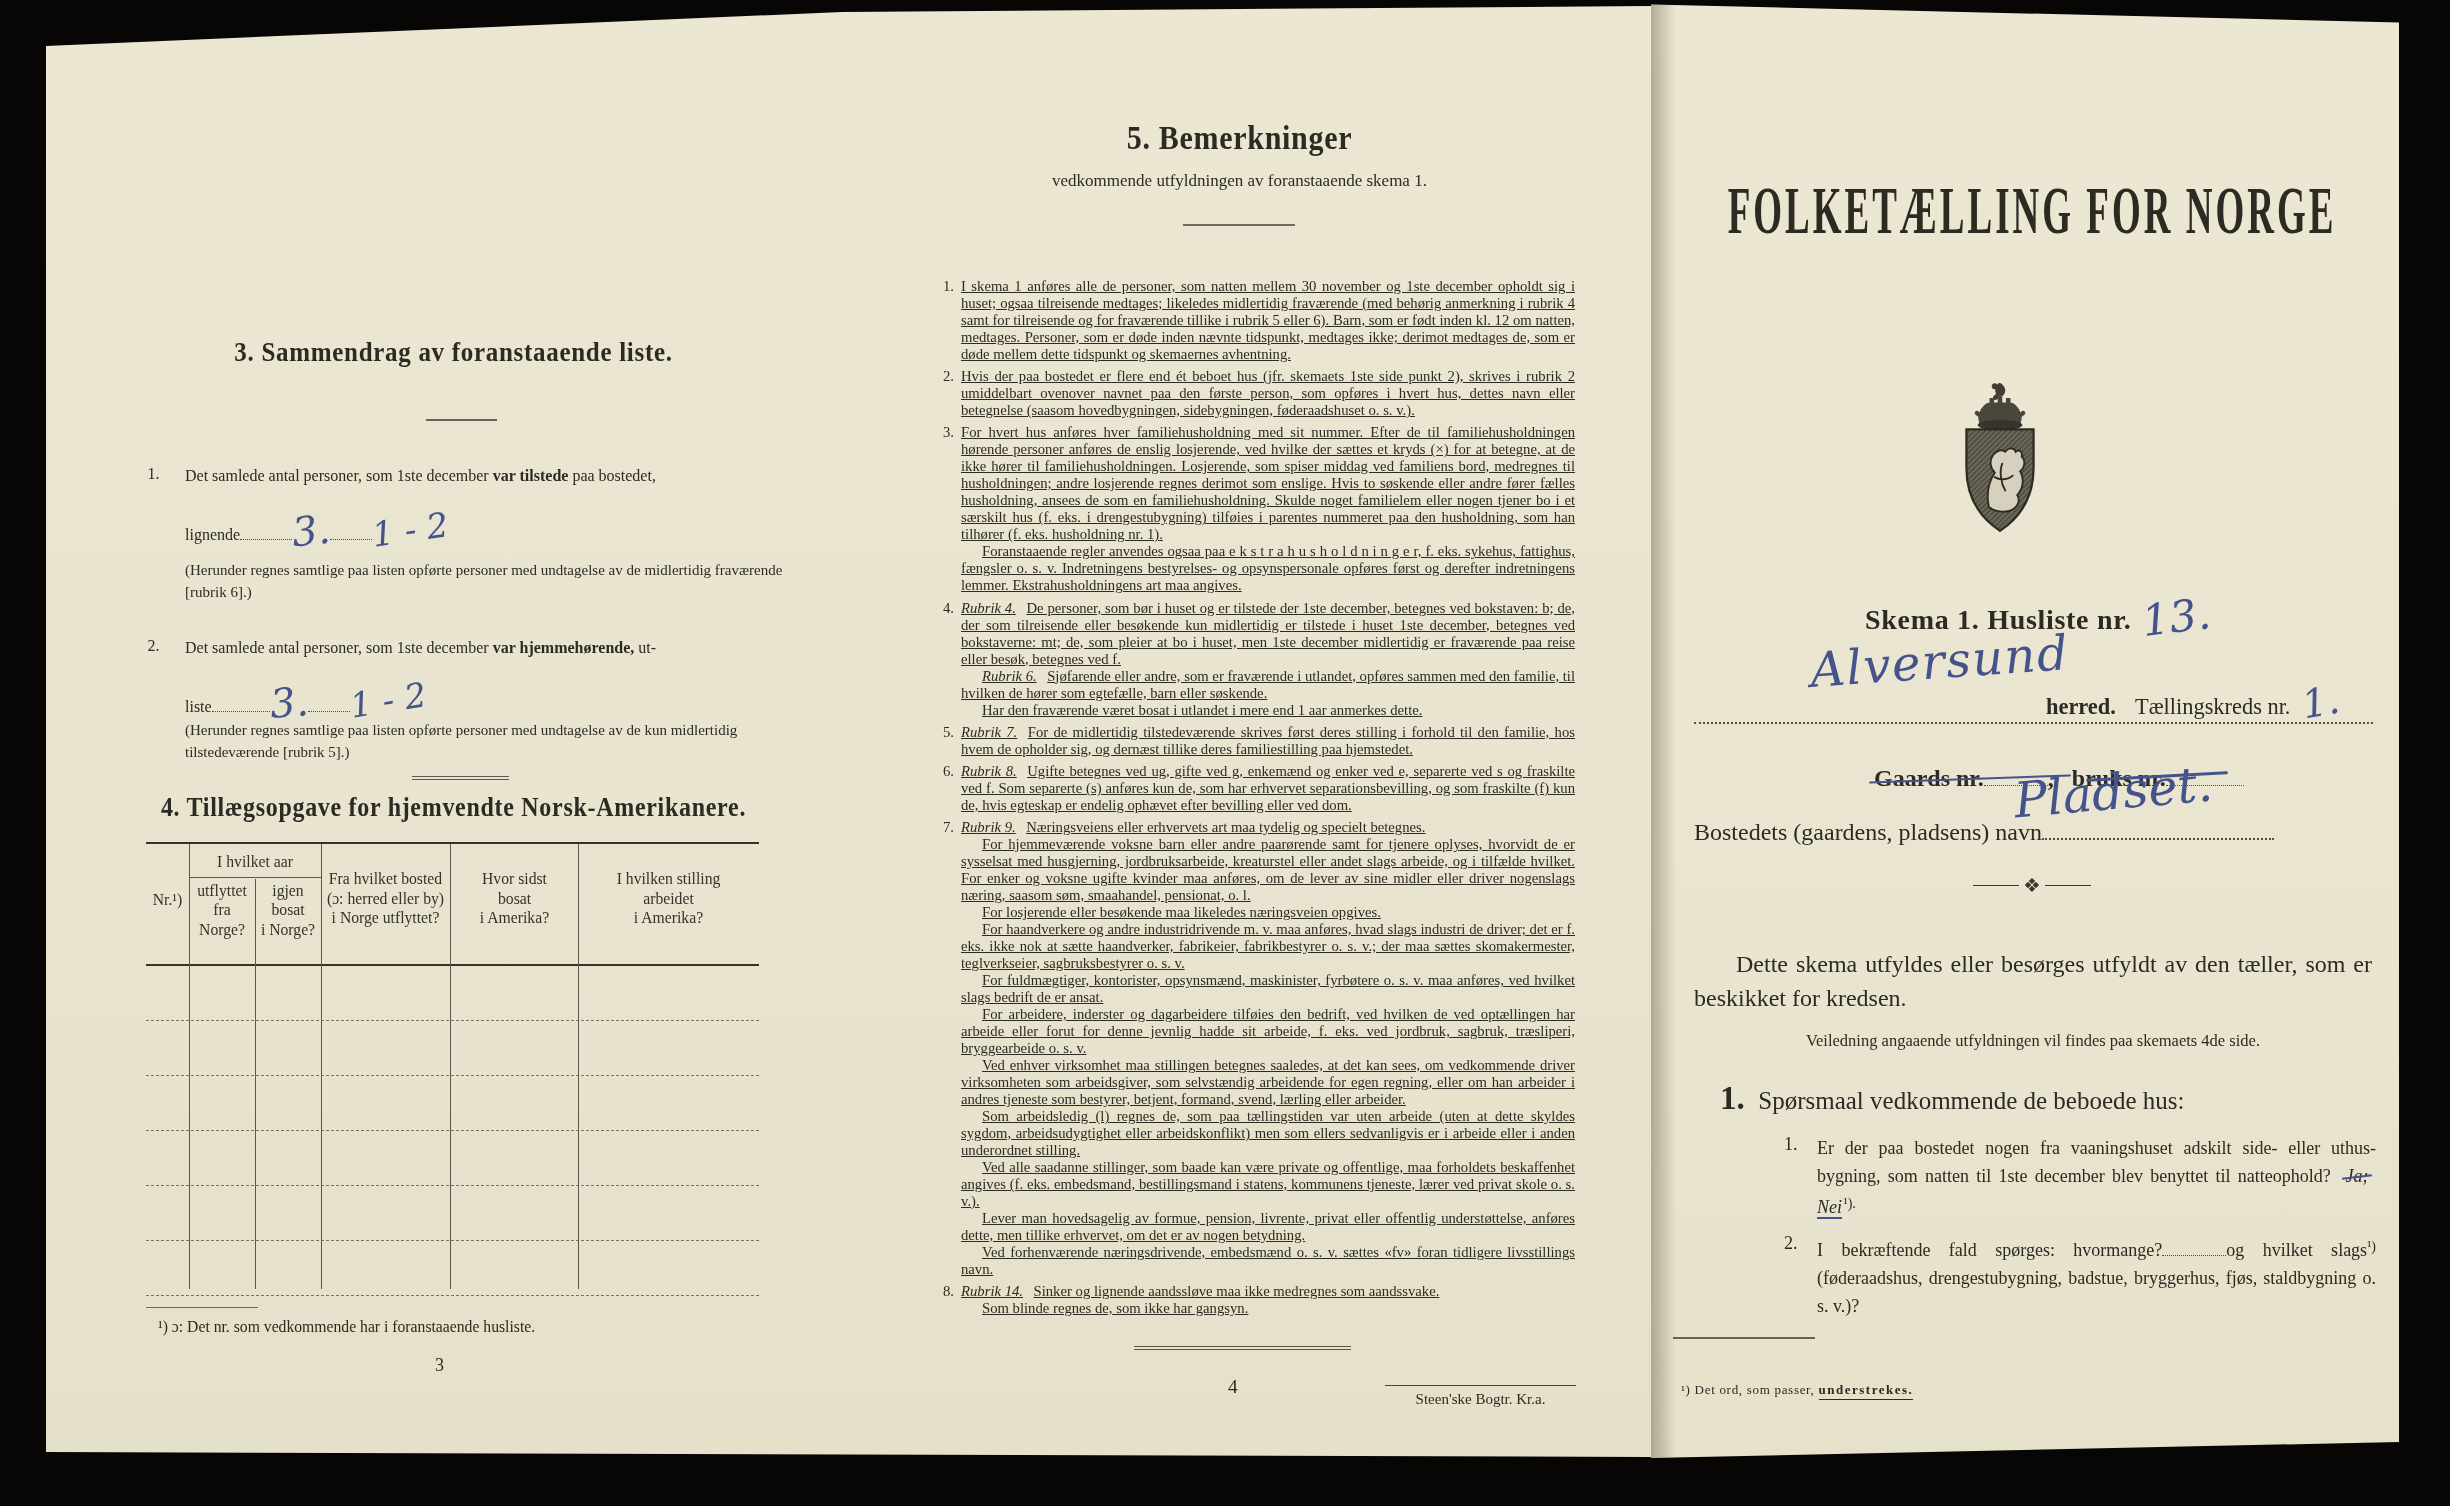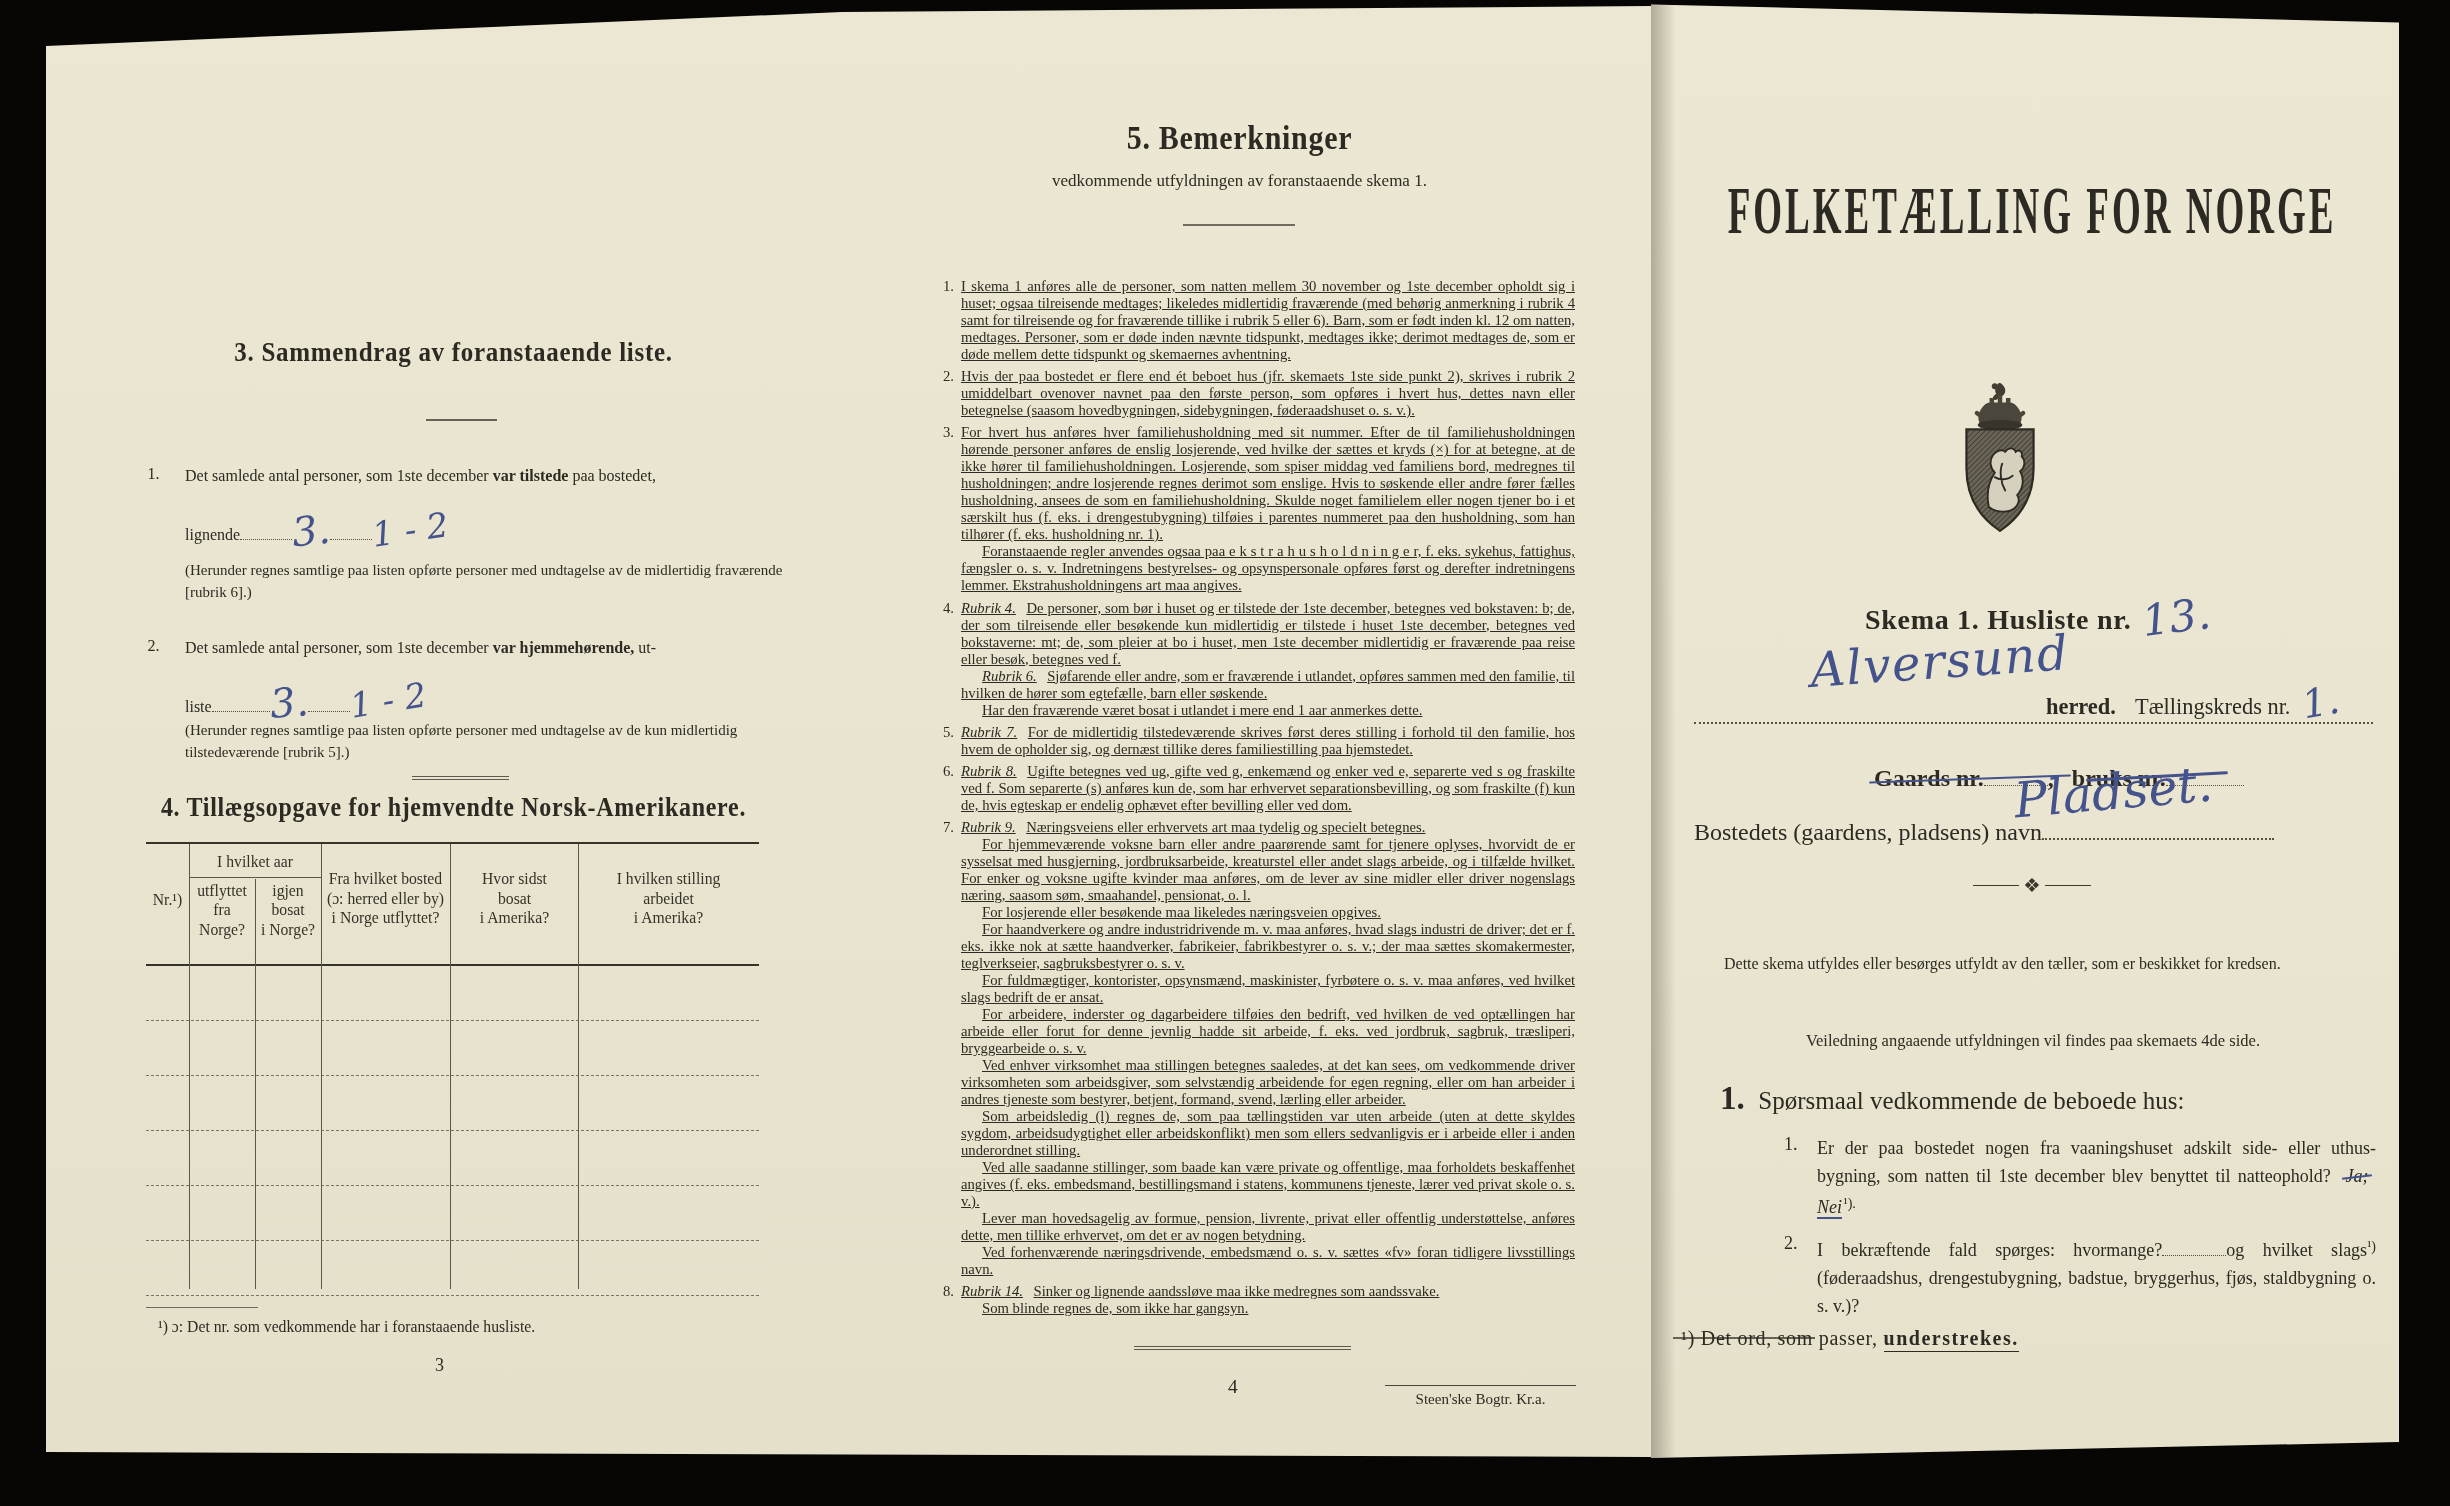--- a/index.html
+++ b/index.html
@@ -237,40 +237,40 @@
 
     <div class="abs hw" style="left:363px;top:764px;font-size:49px;transform:rotate(-5deg);">Pladset.</div>
     <div class="abs" style="left:43px;top:814px;width:679px;font-size:24px;white-space:nowrap;">
       <span>Bostedets (gaardens, pladsens) navn</span><span class="leader" style="width:232px;border-bottom-width:2.2px;"></span>
     </div>
 
     <div class="abs center" style="left:269px;top:874px;width:224px;">
       <span class="orn-line"></span><span class="orn-glyph">❖</span><span class="orn-line"></span>
     </div>
 
-    <div class="abs" style="left:31px;top:947px;width:678px;font-size:16px;line-height:34px;text-align:justify;text-indent:42px;">Dette skema utfyldes eller besørges utfyldt av den tæller, som er beskikket for kredsen.</div>
+    <div class="abs" style="left:43px;top:947px;width:678px;font-size:24px;line-height:34px;text-align:justify;text-indent:42px;">Dette skema utfyldes eller besørges utfyldt av den tæller, som er beskikket for kredsen.</div>
     <div class="abs center" style="left:43px;top:1031px;width:678px;font-size:16.5px;">Veiledning angaaende utfyldningen vil findes paa skemaets 4de side.</div>
 
     <div class="abs" style="left:69px;top:1080px;white-space:nowrap;">
       <span class="b" style="font-size:33px;">1.</span>
       <span style="font-size:25px;margin-left:10.5px;">Spørsmaal vedkommende de beboede hus:</span>
     </div>
 
     <div class="abs" style="left:133px;top:1134px;font-size:18px;">1.</div>
     <div class="abs" style="left:166px;top:1134px;width:559px;font-size:18px;line-height:28px;text-align:justify;">
       <span>Er der paa bostedet nogen fra vaaningshuset adskilt side- eller uthus-bygning, som natten til 1ste december blev benyttet til natteophold?</span>
       <span class="qa-ja">Ja;</span>
       <span class="qa-nei">Nei</span><span style="font-size:14px;vertical-align:4.5px;">¹).</span>
     </div>
 
     <div class="abs" style="left:133px;top:1233px;font-size:18px;">2.</div>
     <div class="abs" style="left:166px;top:1233px;width:559px;font-size:18px;line-height:28px;text-align:justify;">
       <span>I bekræftende fald spørges: </span><span class="i">hvormange?</span><span class="leader" style="width:64px;"></span><span class="i">og hvilket slags</span><span style="font-size:14px;vertical-align:4.5px;">¹)</span><span> (føderaadshus, drengestubygning, badstue, bryggerhus, fjøs, staldbygning o. s. v.)?</span>
     </div>
 
     <div class="abs rule" style="left:22.4px;top:1337px;width:142px;height:1.5px;opacity:.75;"></div>
-    <div class="abs" style="left:30px;top:1327px;width:524px;font-size:20px;letter-spacing:0.7px;">
+    <div class="abs" style="left:30px;top:1382px;width:524px;font-size:13px;letter-spacing:0.7px;">
       <span>¹) Det ord, som passer, </span><span class="u-spaced b">understrekes.</span>
     </div>
   </div>
 
 </div>
 
 
 </body></html>

